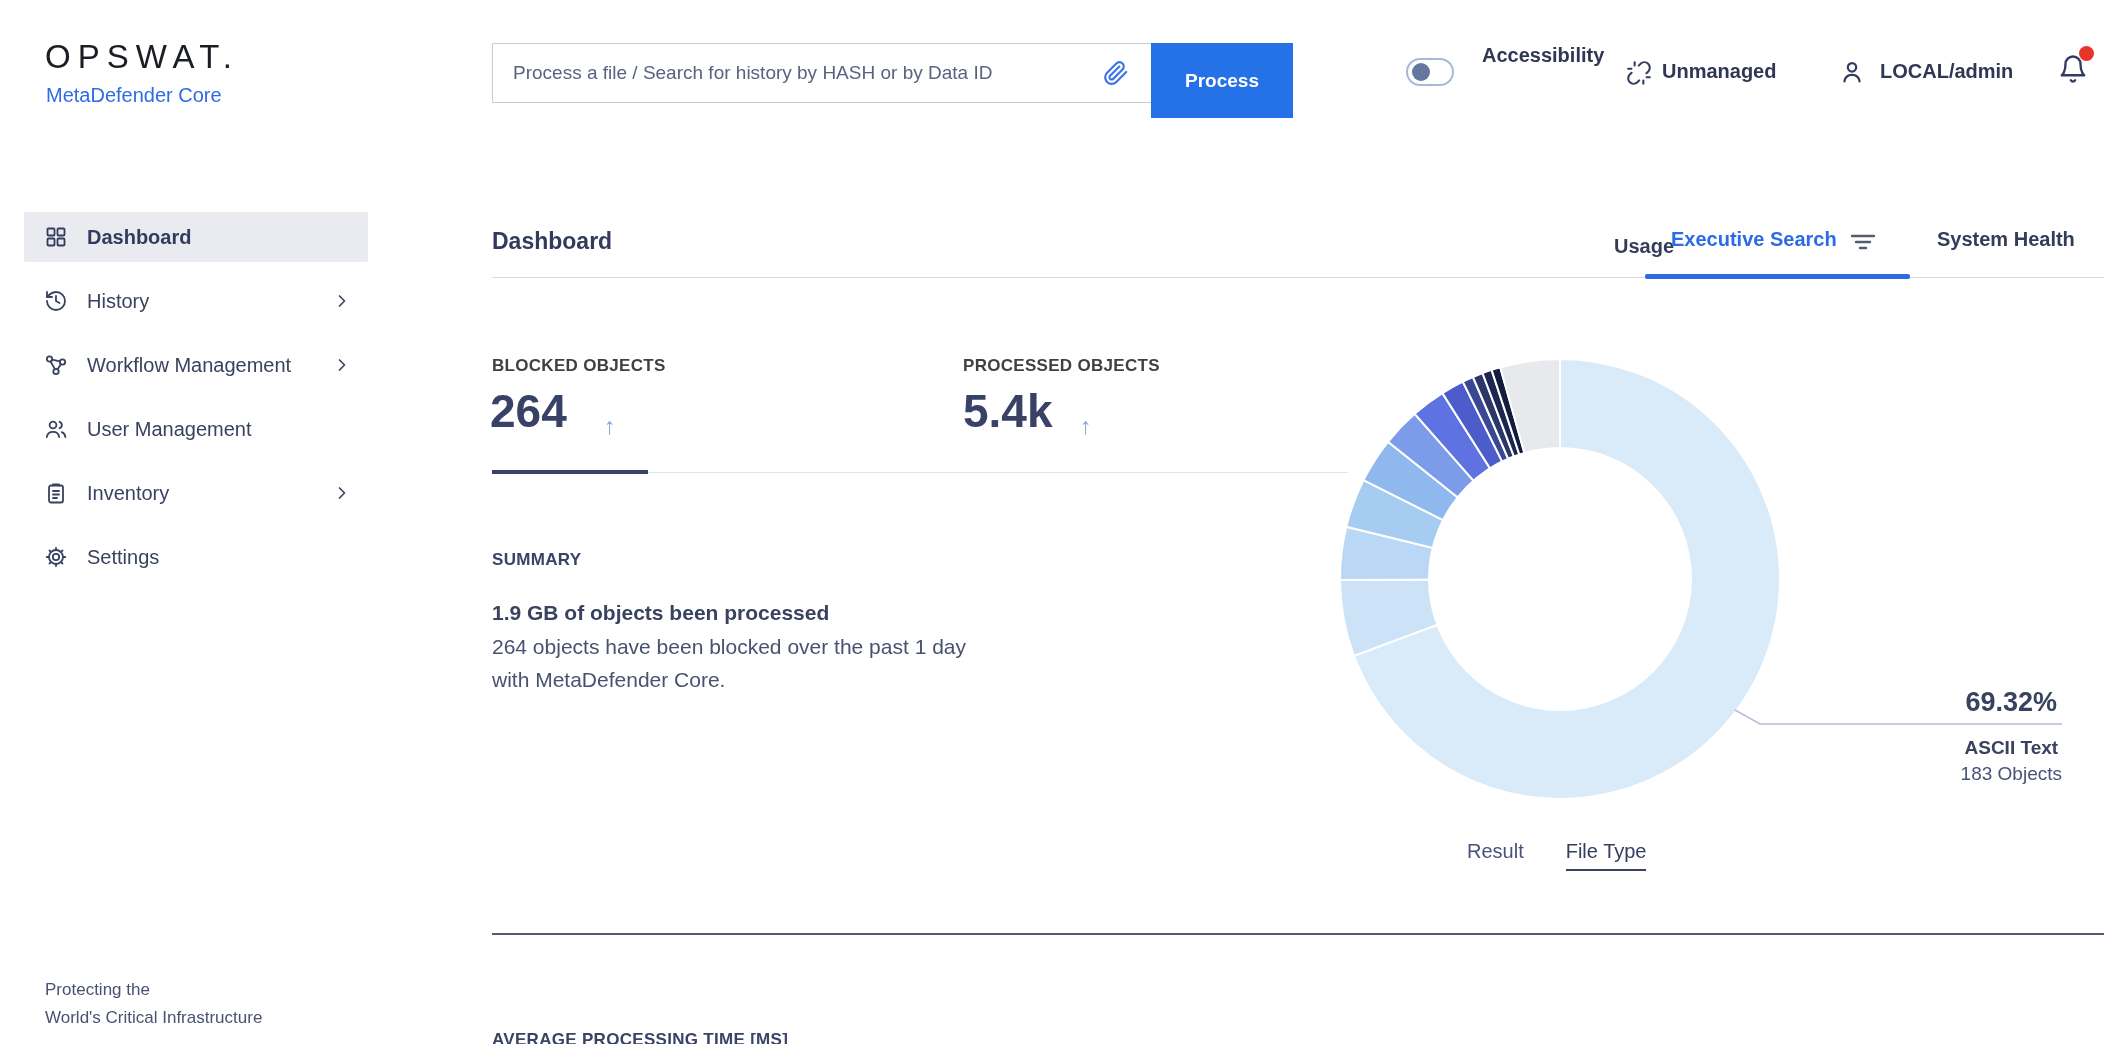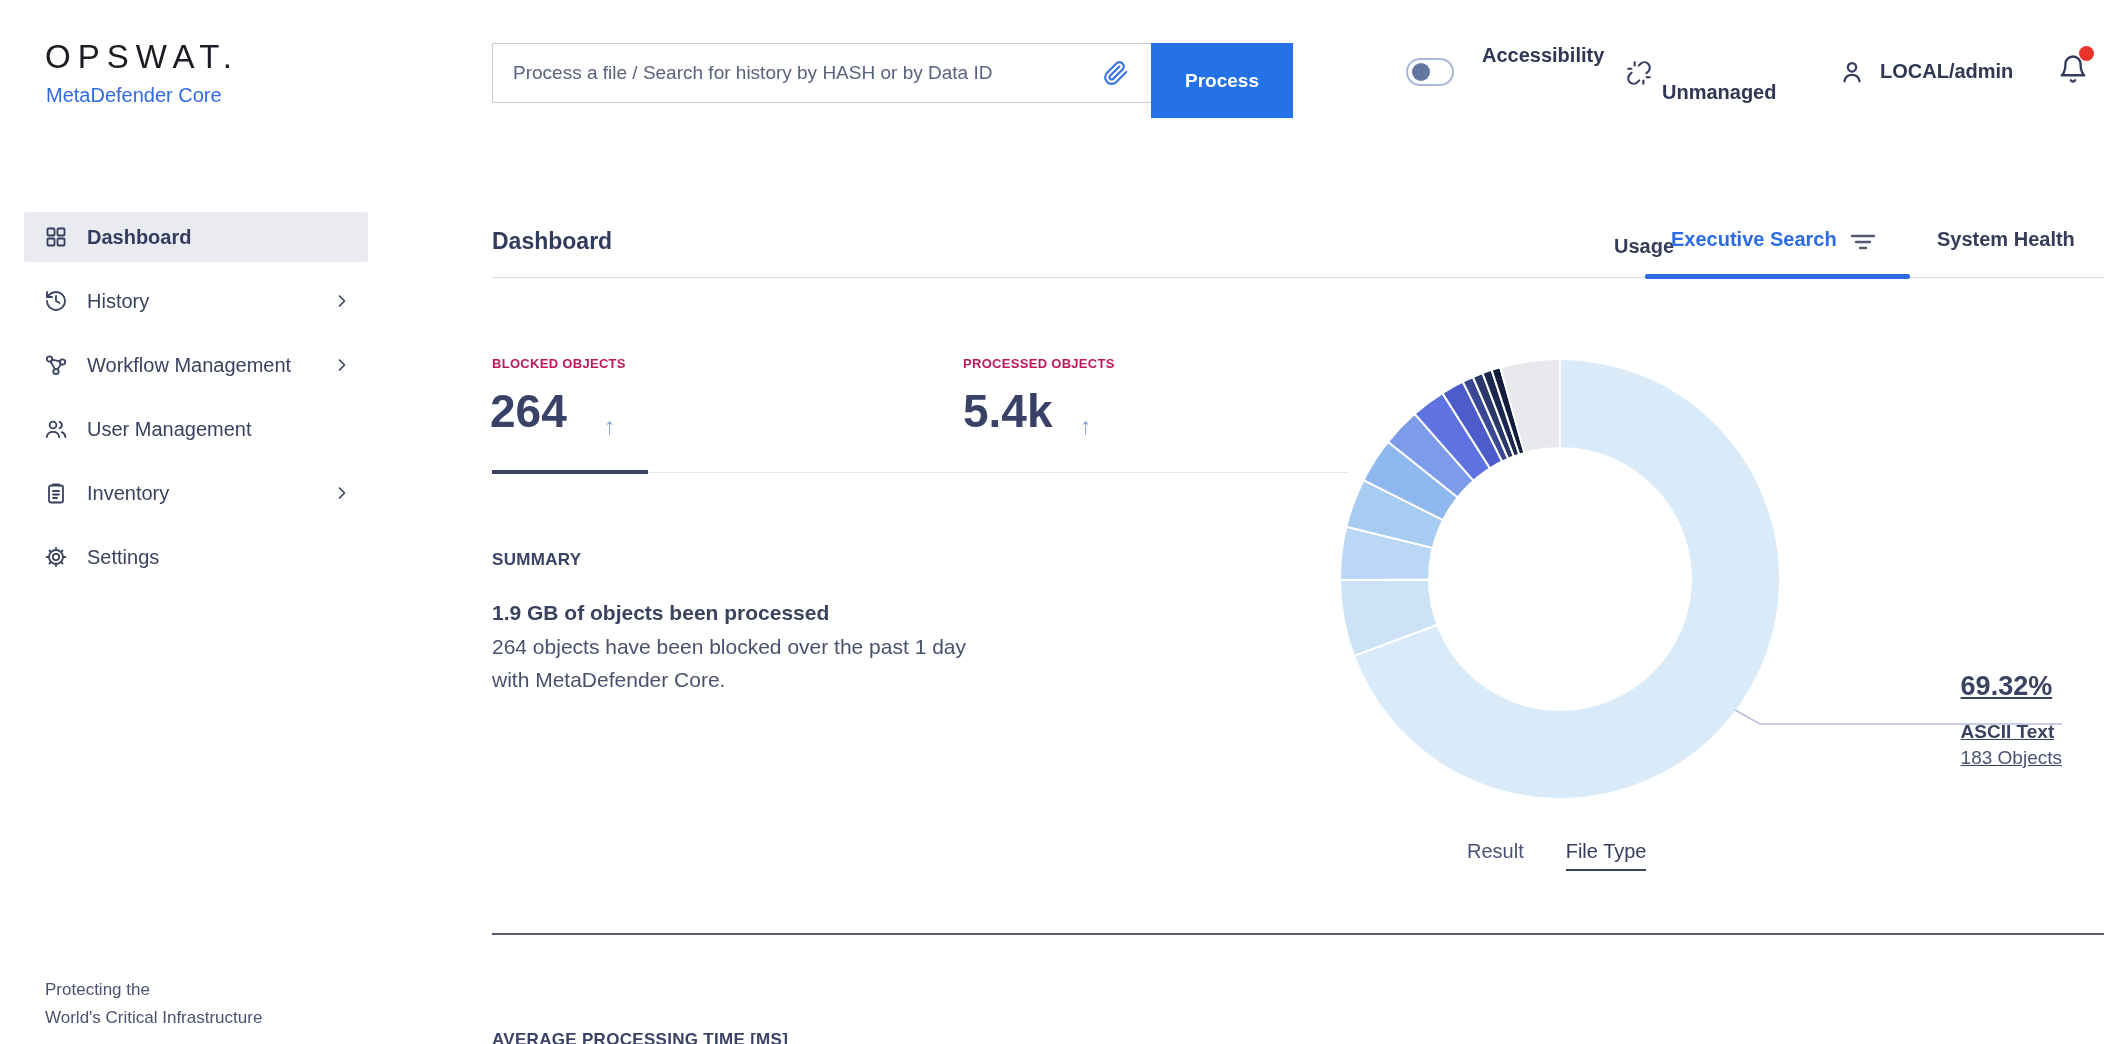--- a/index.html
+++ b/index.html
@@ -40,33 +40,33 @@
   .side-foot { left:45px; top:976px; font-size:17px; line-height:28px; color:#4A5270; }
 
   
   .page-title { left:492px; top:228px; font-size:23px; font-weight:600; color:#323B5C; }
   .tab { top:228px; font-size:20px; font-weight:600; color:#343C58; cursor:pointer; }
   .tab.active { color:#2B6BE4; }
   .tab-divider { left:492px; top:277px; width:1612px; height:1px; background:#D8DBE1; }
   .tab-underline { left:1645px; top:274px; width:265px; height:5px; background:#2B6BE4; border-radius:2px; }
   .filter-ic { left:1850px; top:233px; cursor:pointer; }
 
-  .metric-label { top:356px; font-size:13px; font-weight:600; color:#be185d; letter-spacing:0.3px; }
+  .metric-label { top:356px; font-size:17px; font-weight:600; color:#404040; letter-spacing:0.3px; }
   .metric-value { top:384px; font-size:46px; font-weight:700; color:#394266; }
   .metric-arrow { top:413px; font-size:23px; color:#89A3D8; font-weight:400; }
   .metric-underline-active { left:492px; top:470px; width:156px; height:4px; background:#3A4366; }
   .metric-underline-rest { left:648px; top:472px; width:700px; height:1px; background:#E3E5EA; }
 
   .summary-title { left:492px; top:550px; font-size:17px; font-weight:600; color:#3A4366; letter-spacing:0.3px; }
   .summary-text { left:492px; top:596px; font-size:21px; line-height:33.5px; color:#49516F; }
   .summary-text .b { font-weight:700; color:#39425E; }
 
   #donut-svg { left:1273px; top:330px; width:800px; height:520px; }
 
-  .callout { right:62px; top:671px; text-align:left;text-decoration:underline; }
+  .callout { right:62px; top:687px; text-align:center; }
   .callout .pct { font-size:27px; font-weight:700; color:#39425F; line-height:30px; }
   .callout .name { margin-top:18px; font-size:19px; font-weight:700; color:#39425E; line-height:26px; }
   .callout .cnt { font-size:19px; color:#4A5377; line-height:26px; }
 
   .legend { left:1467px; top:840px; display:flex; gap:42px; font-size:20px; }
   .legend .opt { color:#4A5377; cursor:pointer; padding-bottom:6px; }
   .legend .opt.active { color:#343D5E; font-weight:400; border-bottom:2px solid #39425F; }
 
   .bottom-divider { left:492px; top:933px; width:1612px; height:2px; background:#555B72; }
   .next-label { left:492px; top:1030px; font-size:17px; font-weight:600; color:#3A4366; letter-spacing:0.3px; }
@@ -97,21 +97,21 @@
 <span class="abs" style="left:1626px; top:60px;">
   <svg class="ic" width="26" height="26" viewBox="0 0 24 24" fill="none" stroke="#333C5E" stroke-width="1.9" stroke-linecap="round" stroke-linejoin="round">
     <path d="m18.84 12.25 1.72-1.71a5 5 0 0 0-.12-7.07 5 5 0 0 0-6.95 0l-1.72 1.71"></path>
     <path d="m5.17 11.75-1.71 1.71a5 5 0 0 0 .12 7.07 5 5 0 0 0 6.95 0l1.71-1.71"></path>
     <line x1="8" y1="2" x2="8" y2="5"></line>
       <line x1="2" y1="8" x2="5" y2="8"></line>
     <line x1="16" y1="19" x2="16" y2="22"></line>
       <line x1="19" y1="16" x2="22" y2="16"></line>
   </svg>
 </span>
-<div class="abs hdr-label" style="left:1662px; top:60px;margin-top:21px;">Unmanaged</div>
+<div class="abs hdr-label" style="left:1662px; top:60px;">Unmanaged</div>
 
 <span class="abs" style="left:1838px; top:58px;">
   <svg class="ic" width="28" height="28" viewBox="0 0 24 24" fill="none" stroke="#333C5E" stroke-width="1.9" stroke-linecap="round" stroke-linejoin="round">
     <circle cx="12" cy="8" r="3.6"></circle>
       <path d="M5.5 20c.6-3.4 3.2-5.5 6.5-5.5s5.9 2.1 6.5 5.5"></path>
   </svg>
 </span>
 <div class="abs hdr-label" style="left:1880px; top:60px;">LOCAL/admin</div>
 
 <span class="abs" style="left:2058px; top:54px;">

